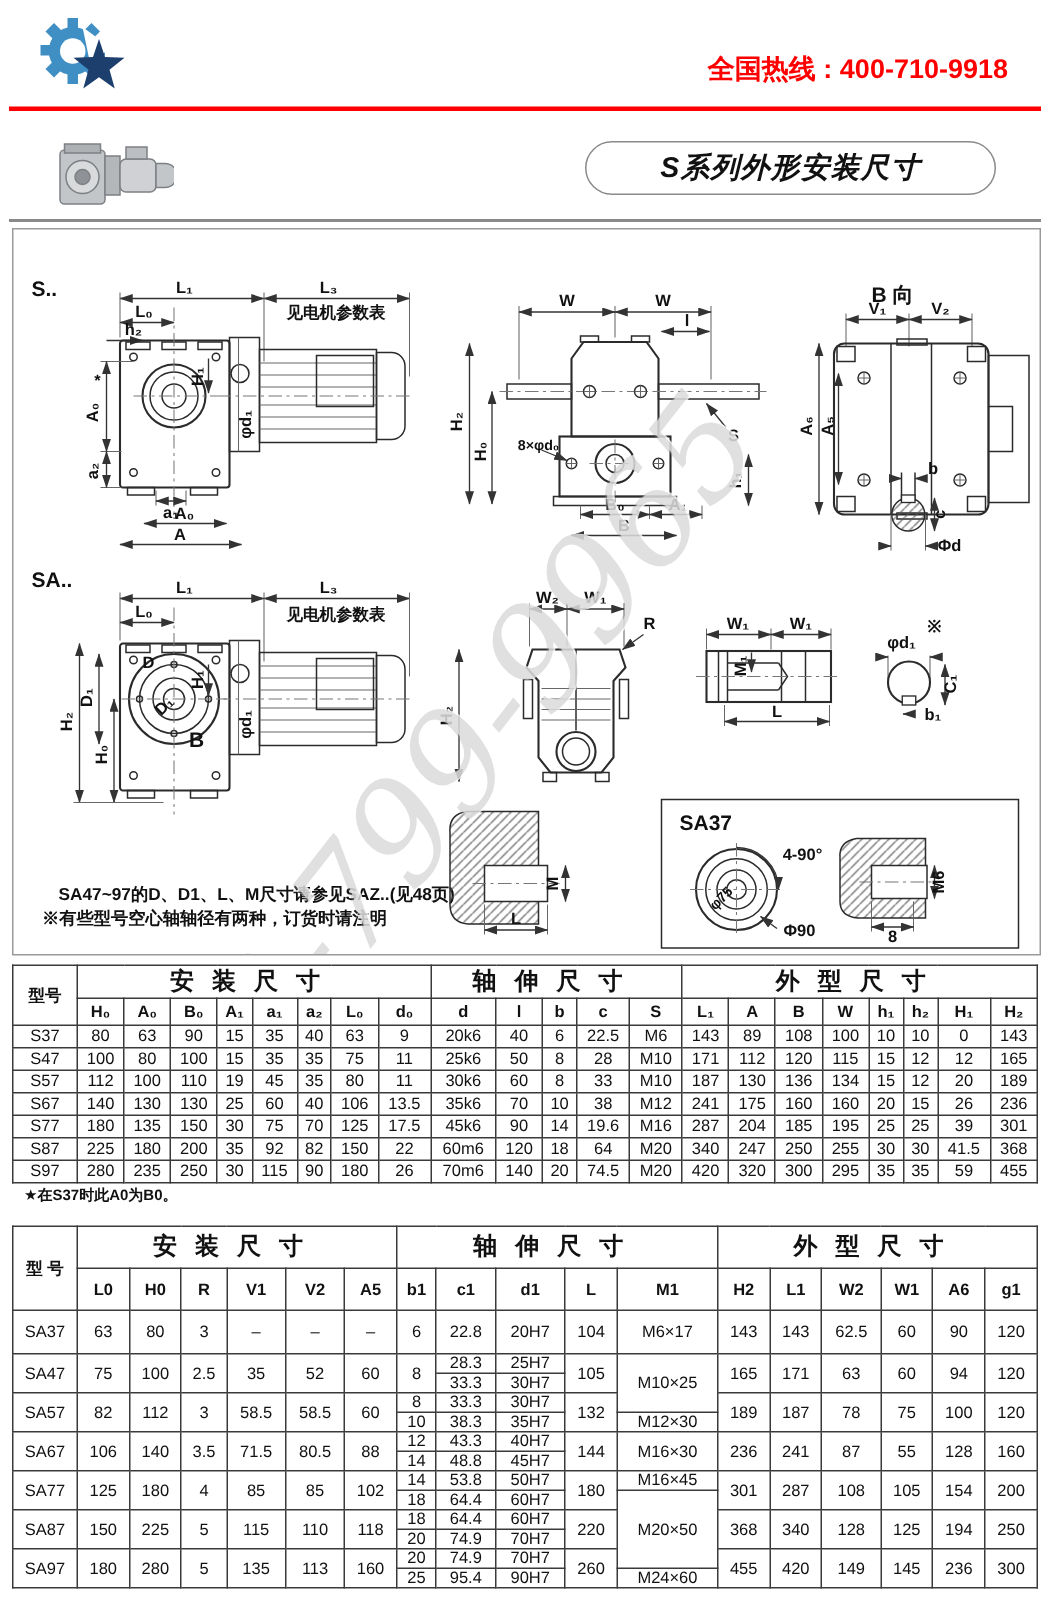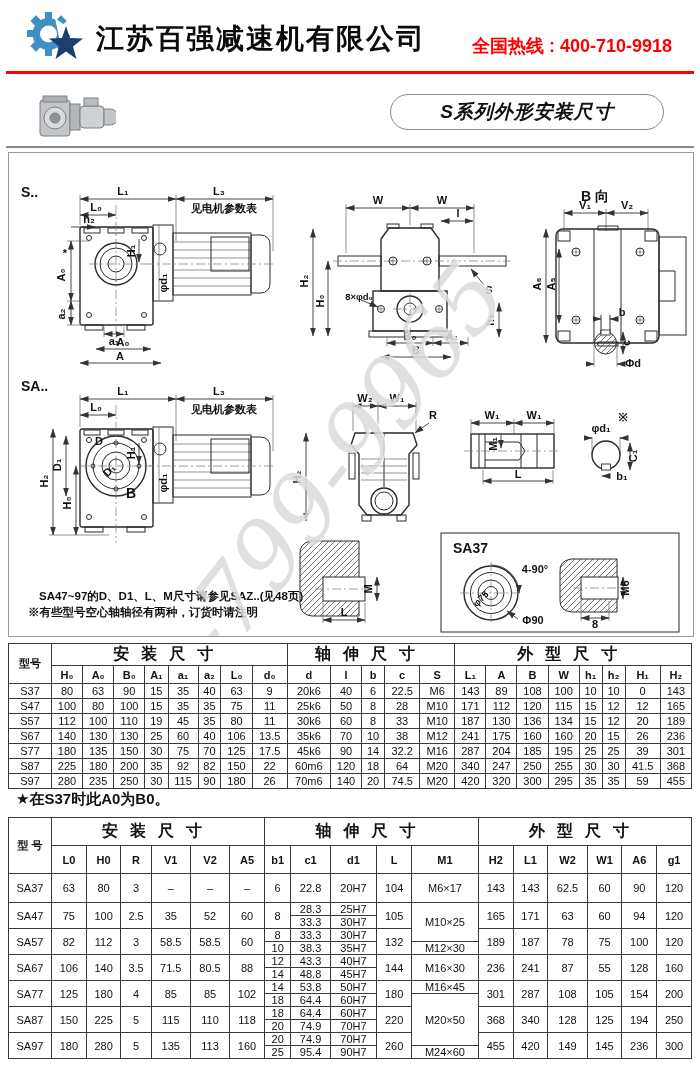--- a/index.html
+++ b/index.html
@@ -36,21 +36,21 @@
   svg .cnl{font:bold 11.5px "Liberation Sans",sans-serif;}
   
   table{border-collapse:collapse;width:684px;table-layout:auto;}
   th,td{border:1px solid #3a3a3a;text-align:center;font-size:11px;padding:0 2px;white-space:nowrap;}
   th{font-weight:bold;}
   th[colspan]{letter-spacing:12px;font-size:16px;}
   td.mod{width:38px;margin-top:28px;}
   #table1{position:absolute;top:643px;left:8px;border-radius:20px;}
   #table1 thead th{height:17px;}
   #table1 tbody tr{height:15px;}
-  #fn1{position:absolute;top:790px;left:16px;font-size:15px;font-weight:bold;}
+  #fn1{position:absolute;top:790px;left:16px;font-size:10px;font-weight:bold;}
   #table2{position:absolute;top:817px;left:8px;}
   #table2 thead th{height:27px;}
   #table2 tbody tr{height:13px;}
   #table2 tbody tr:first-child{height:29px;}
 </style>
 </head>
 <body>
 
 <div id="page">
 
@@ -66,21 +66,20 @@
           <rect x="33" y="9" width="8" height="8" transform="rotate(45 37 13)"></rect>
           <rect x="8" y="34" width="8" height="8" transform="rotate(45 12 38)"></rect>
           <rect x="33" y="34" width="8" height="8" transform="rotate(45 37 38)"></rect>
           <circle cx="24.5" cy="26" r="16"></circle>
         </g>
         <circle cx="24.5" cy="26" r="8.5" fill="#fff"></circle>
         <polygon points="31,10 50,24 36,34" fill="#fff"></polygon>
       </g>
       <polygon fill="#1c3f6e" points="42,18 46,30 59,30.5 49,38.5 52.5,51 42,43.5 31.5,51 35,38.5 25,30.5 38,30"></polygon>
     </svg>
-    <div id="company">江苏百强减速机有限公司</div>
     <div id="hotline">全国热线 : 400-710-9918</div>
   </div>
   <div id="redline"></div>
 
   <div id="subhdr">
     <svg id="prodphoto" width="82" height="56" viewBox="0 0 82 56">
       <g stroke="#7d8084" stroke-width="1">
         <rect x="6" y="14" width="30" height="36" rx="3" fill="#c3c6c9"></rect>
         <rect x="9" y="10" width="24" height="6" fill="#aeb1b4"></rect>
         <circle cx="21" cy="32" r="11" fill="#d8dadc"></circle>
@@ -568,21 +567,21 @@
           <td>135</td>
           <td>150</td>
           <td>30</td>
           <td>75</td>
           <td>70</td>
           <td>125</td>
           <td>17.5</td>
           <td>45k6</td>
           <td>90</td>
           <td>14</td>
-          <td>32.2</td>
+          <td>19.6</td>
           <td>M16</td>
           <td>287</td>
           <td>204</td>
           <td>185</td>
           <td>195</td>
           <td>25</td>
           <td>25</td>
           <td>39</td>
           <td>301</td>
         </tr>

